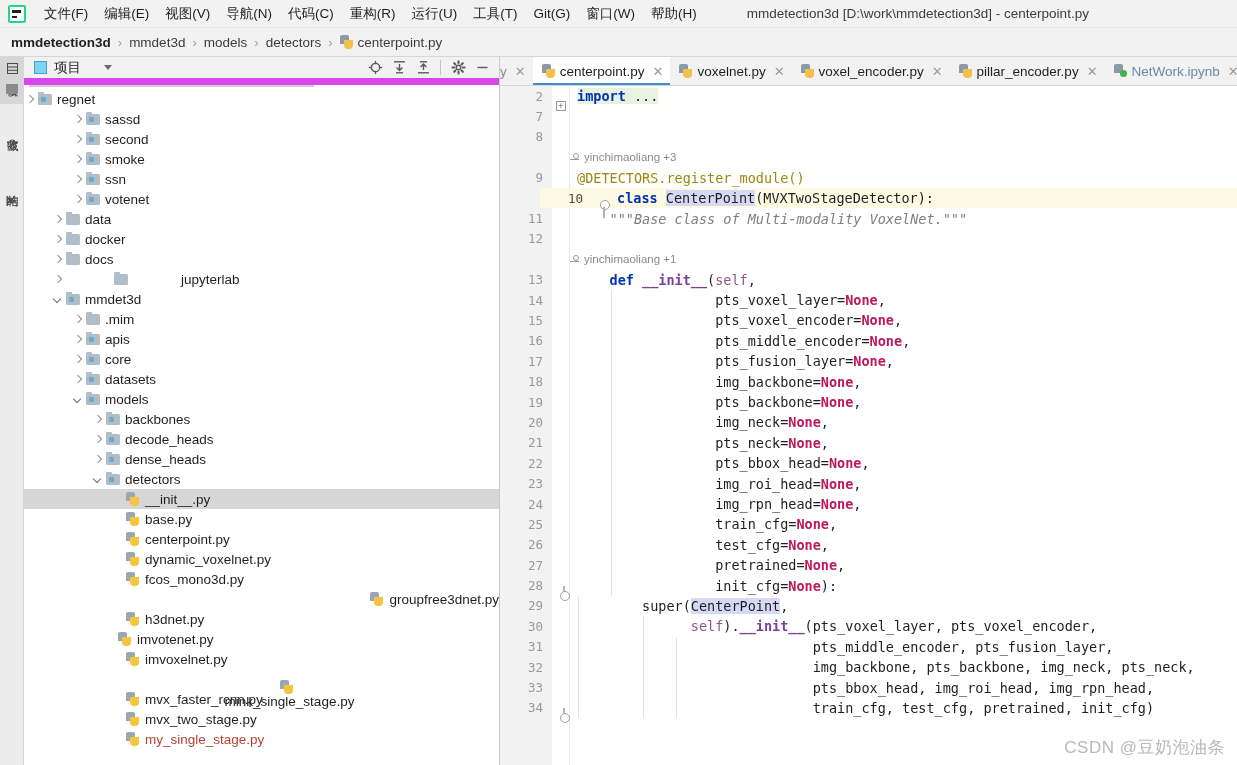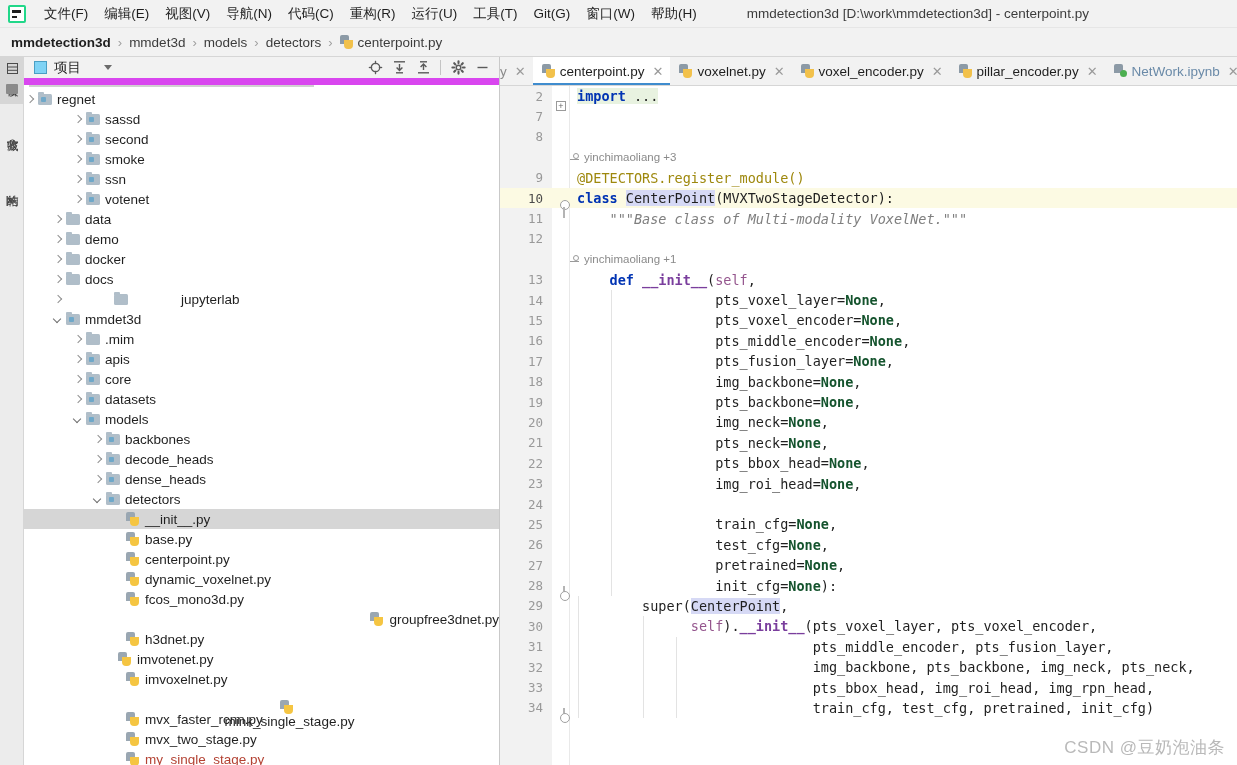--- a/index.html
+++ b/index.html
@@ -171,21 +171,21 @@
   .gutter {
     position:absolute; left:0; top:0; width:52px; height:679px; background:#f2f2f2;
   }
   .foldcol {
     position:absolute; left:52px; top:0; width:18px; height:679px; background:#ffffff;
     border-right:1px solid #e9e9e9;
   }
   .eline {
     position:relative; height:20.4px; display:flex; align-items:center;
   }
-  .eline.cur { background:#fcfae3; }
+  .eline.cur { background:#fcfae3;margin-left:40px; }
   .lnum {
     width:52px; text-align:right; padding-right:9px; color:#999999;
     font-size:12.5px; flex:none; font-family:"DejaVu Sans Mono", monospace;
   }
   .lnum.cur { color:#4b4b4b; }
   .fold { width:18px; flex:none; position:relative; }
   .code { padding-left:7px; white-space:pre; }
 
   .vcs {
     height:20.4px; display:flex; align-items:center; padding-left:70px;
@@ -198,21 +198,21 @@
     border-radius:50%;border:1.2px solid #9a9a9a;}
   .vcs .av:after{content:"";position:absolute;left:0;top:6px;width:9px;height:1.4px;background:#9a9a9a;}
 
   
   .kw { color:#0033b3; font-weight:bold; }
   .fn { color:#7a3e9d; font-weight:bold; }
   .selfp { color:#94558d; }
   .doc{ color:#7f7f7f; font-style:italic; }
   .dec{ color:#9e880d; }
   .cls{ color:#1f1f1f; }
-  .none{ color:#14532d; font-weight:bold; }
+  .none{ color:#be185d; font-weight:bold; }
   .plain{color:#1f1f1f;}
   .hl-sel{ background:#d6d9f5; }
   .hl-imp{ background:#e8f2e0; }
   .caret{
     display:inline-block;width:1.5px;height:15px;background:#1f1f1f;
     vertical-align:-3px;margin-right:-1.5px;
   }
   .indentline{
     position:absolute; top:0; width:1px; height:20.4px; background:#e3e3e3;
   }
@@ -408,25 +408,20 @@
           <span>votenet</span>
         </div>
         <div class="row" style="padding-left: 28px;">
           <span class="arrow r"></span>
           <span class="folder"></span>
           <span>data</span>
         </div>
         <div class="row" style="padding-left: 28px;">
           <span class="arrow r"></span>
           <span class="folder"></span>
-          <span>demo</span>
-        </div>
-        <div class="row" style="padding-left: 28px;">
-          <span class="arrow r"></span>
-          <span class="folder"></span>
           <span>docker</span>
         </div>
         <div class="row" style="padding-left: 28px;">
           <span class="arrow r"></span>
           <span class="folder"></span>
           <span>docs</span>
         </div>
         <div class="row" style="padding-left: 28px; gap: 48px;">
           <span class="arrow r"></span>
           <span class="folder"></span>
@@ -755,20 +750,21 @@
         </div>
         <div class="eline">
           <span class="lnum">23</span>
           <span class="fold"></span>
           <span class="code">                 <span class="plain">img_roi_head=</span><span class="none">None</span><span class="plain">,</span></span>
           <span class="indentline" style="left: 110.6px;"></span>
         </div>
         <div class="eline">
           <span class="lnum">24</span>
           <span class="fold"></span>
+          <span class="code">                 <span class="plain">img_rpn_head=</span><span class="none">None</span><span class="plain">,</span></span>
           <span class="indentline" style="left: 110.6px;"></span>
         </div>
         <div class="eline">
           <span class="lnum">25</span>
           <span class="fold"></span>
           <span class="code">                 <span class="plain">train_cfg=</span><span class="none">None</span><span class="plain">,</span></span>
           <span class="indentline" style="left: 110.6px;"></span>
         </div>
         <div class="eline">
           <span class="lnum">26</span>

